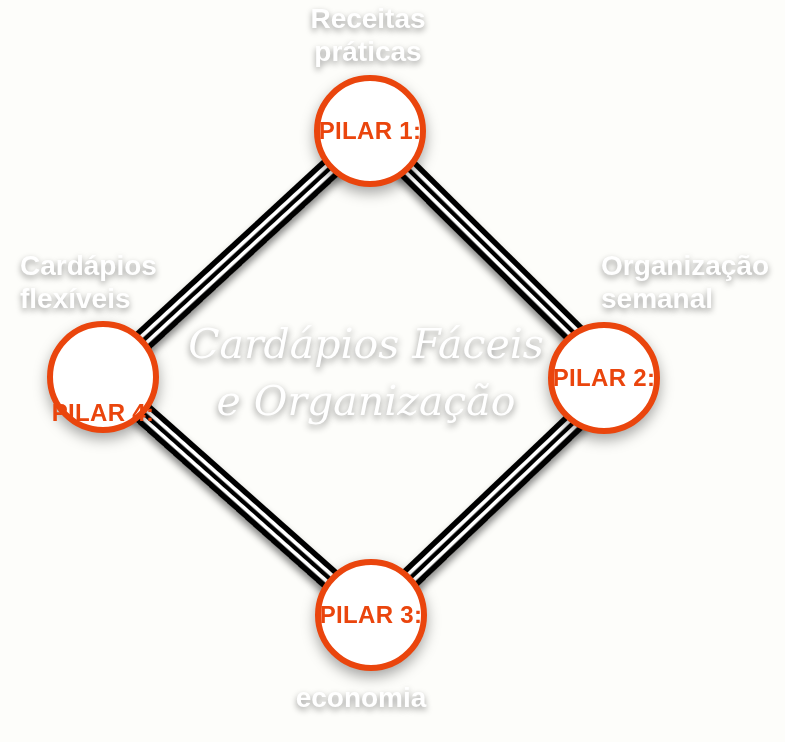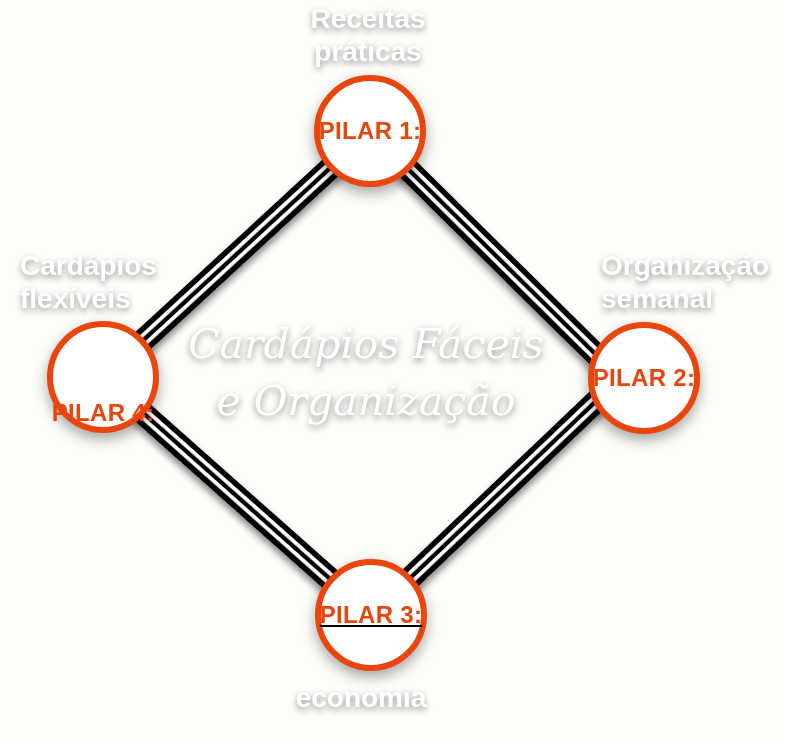--- a/index.html
+++ b/index.html
@@ -48,22 +48,22 @@
     box-shadow: 0 6px 14px rgba(0,0,0,0.35);
     display: flex; align-items: center; justify-content: center;
     z-index: 2;
   }
   .node-badge {
     color: var(--accent-orange);
     font-weight: bold; font-size: 24px; letter-spacing: 0.3px;
     white-space: nowrap;
   }
   .node-1 { left: 314px; top: 75px; }
-  .node-2 { left: 588px; top: 322px; }
-  .node-3 { left: 315px; top: 559px; text-decoration: underline; }
+  .node-2 { left: 548px; top: 322px; }
+  .node-3 { left: 315px; top: 559px; }
   .node-4 { left: 47px;  top: 321px; align-items: flex-end; }
 
   
   .pillar-label {
     position: absolute; z-index: 3;
     color: var(--label-text);
     font-weight: 800; font-size: 28px; line-height: 33px;
     text-shadow: 0 3px 6px rgba(0,0,0,0.40);
     white-space: nowrap;
   }

